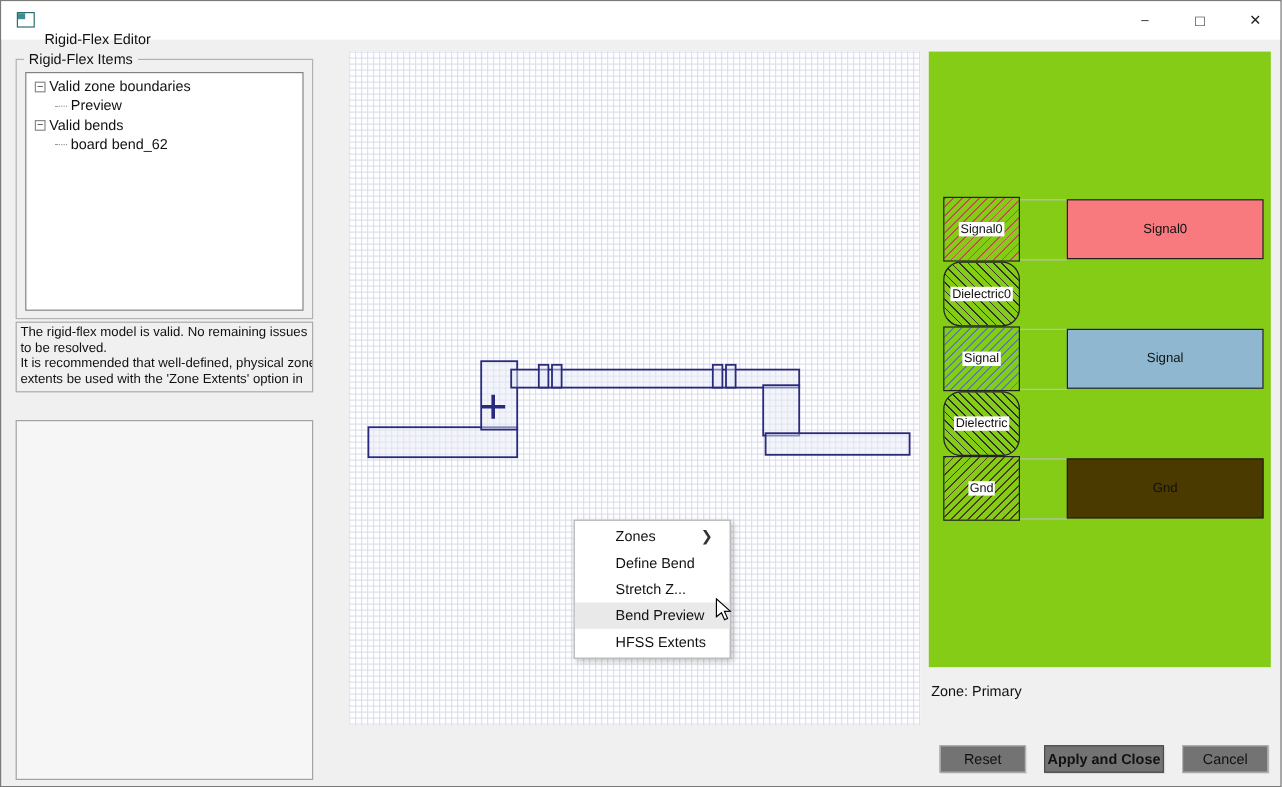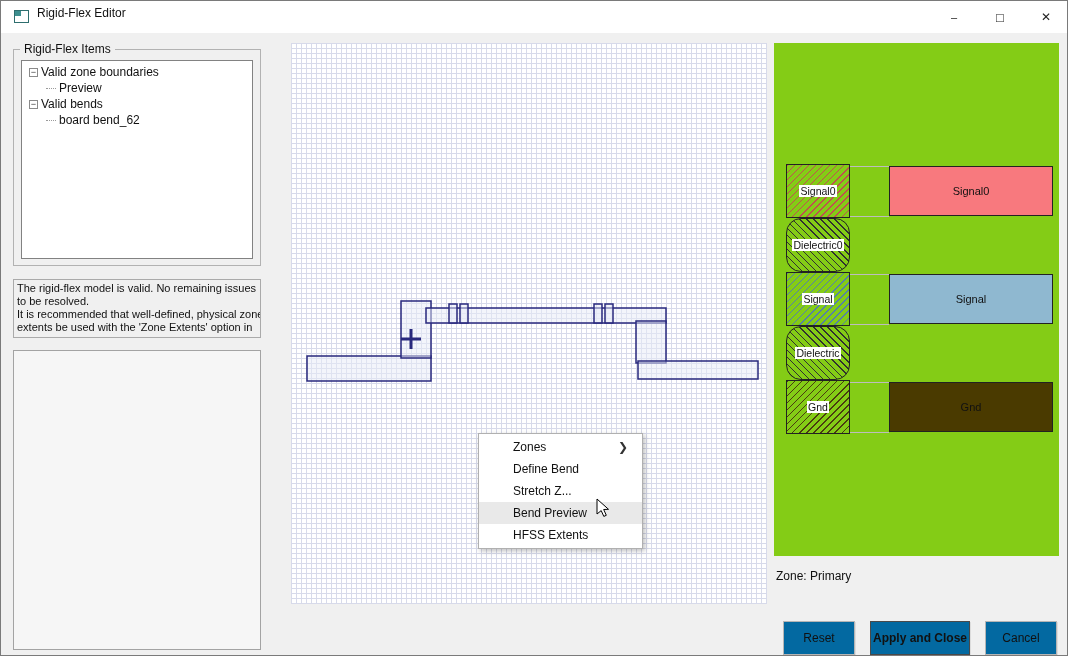--- a/index.html
+++ b/index.html
@@ -4,53 +4,53 @@
 <style>
   * { margin:0; padding:0; box-sizing:border-box; }
   body { font-family:"Liberation Sans","DejaVu Sans",sans-serif; background:#cccccc; }
   .window { position:relative; width:1068px; height:656px; background:#f0f0f0; border:1px solid #7a7a7a; overflow:hidden; }
   .abs { position:absolute; }
 
   
   .titlebar { left:0; top:0; width:100%; height:32px; background:#ffffff; }
   .app-icon { left:13px; top:9px; width:15px; height:13px; border:1px solid #2e6e6e; background:#ffffff; }
   .app-icon::before { content:""; position:absolute; left:0; top:0; width:6px; height:5px; background:#3d8f8f; }
-  .title-text { left:36px; top:5px; font-size:12px; color:#111; }
+  .title-text { left:36px; top:25px; font-size:12px; color:#111; }
   .winbtn { top:0; width:46px; height:32px; display:flex; align-items:center; justify-content:center; font-size:11px; color:#222; cursor:default; }
   .winbtn.min { left:930px; }
   .winbtn.max { left:976px; font-size:13px; }
   .winbtn.close { left:1022px; font-size:12px; }
 
   
   .groupbox { left:12px; top:48px; width:248px; height:217px; border:1px solid #b2b2b2; }
   .groupbox-legend { position:absolute; left:6px; top:-8px; background:#f0f0f0; padding:0 4px; font-size:12px; color:#111; }
   .tree { position:absolute; left:7px; top:10px; width:232px; height:199px; background:#ffffff; border:1px solid #828282; overflow:hidden; padding-top:3px; }
   .tree-row { display:flex; align-items:center; height:16px; font-size:12px; color:#111; white-space:nowrap; }
   .tree-row.root { padding-left:7px; }
   .tree-row.child { padding-left:24px; }
   .expander { display:inline-block; width:9px; height:9px; border:1px solid #8a8a8a; background:#fff; font-size:9px; line-height:7px; text-align:center; margin-right:3px; flex:0 0 9px; color:#333; }
   .guide { display:inline-block; width:10px; border-top:1px dotted #9a9a9a; margin-right:3px; flex:0 0 10px; }
 
   
-  .msgbox { left:12px; top:278px; width:248px; height:59px; background:#f0f0f0; border:1px solid #aaaaaa; padding:2px 3px; overflow:hidden; }
+  .msgbox { left:12px; top:267px; width:248px; height:59px; background:#f0f0f0; border:1px solid #aaaaaa; padding:2px 3px; overflow:hidden; }
   .msg-line { font-size:11px; line-height:13px; color:#111; white-space:nowrap; }
 
   
   .side-panel { left:12px; top:349px; width:248px; height:300px; background:#f6f6f6; border:1px solid #a3a3a3; }
 
   
   .canvas { left:290px; top:42px; width:476px; height:561px;
     background:
       linear-gradient(to right, #d7daea 1px, transparent 1px) 0 0/5px 5px,
       linear-gradient(to bottom, #d7daea 1px, transparent 1px) 0 0/5px 5px,
       #ffffff; }
   .canvas svg { position:absolute; left:0; top:0; }
 
   
-  .context-menu { left:477px; top:432px; width:165px; background:#ffffff; border:1px solid #b0b0b0; box-shadow:2px 2px 5px rgba(0,0,0,.25); padding:2px 0; z-index:40; }
+  .context-menu { left:477px; top:432px; width:131px; background:#ffffff; border:1px solid #b0b0b0; box-shadow:2px 2px 5px rgba(0,0,0,.25); padding:2px 0; z-index:40; }
   .menu-item { position:relative; height:22px; line-height:22px; padding-left:34px; font-size:12px; color:#111; white-space:nowrap; }
   .menu-item.hl { background:#e9e9e9; }
   .submenu-arrow { position:absolute; right:14px; top:0; font-size:12px; color:#333; }
 
   
   .cursor { left:595px; top:497px; z-index:50; }
 
   
   .stackup-panel { left:773px; top:42px; width:285px; height:513px; background:#84cc16; }
   .connector { position:absolute; left:76px; width:39px; height:1px; background:#bdbdbd; }
@@ -58,21 +58,21 @@
   .hatchbox span { background:#ffffff; font-size:10.5px; padding:0 1px; color:#111; }
   .hatch-sig0 { background-image:repeating-linear-gradient(135deg,#c05050 0,#c05050 1px,transparent 1px,transparent 5px); }
   .hatch-diel { background-image:repeating-linear-gradient(45deg,#303030 0,#303030 1px,transparent 1px,transparent 5px);border-radius:15px; }
   .hatch-sig  { background-image:repeating-linear-gradient(135deg,#5580a8 0,#5580a8 1px,transparent 1px,transparent 5px); }
   .hatch-gnd  { background-image:repeating-linear-gradient(135deg,#4a3c10 0,#4a3c10 1px,transparent 1px,transparent 5px); }
   .colorbox { position:absolute; left:115px; width:164px; height:50px; border:1px solid #222; display:flex; align-items:center; justify-content:center; font-size:11px; color:#111; }
 
   .zone-label { left:775px; top:568px; font-size:12px; color:#111; }
 
   
-  .btn { top:620px; height:34px; background:#0369a1; border:1px solid #b5b5b5; font-size:12px; color:#111; display:flex; align-items:center; justify-content:center; box-shadow:1px 1px 0 #dcdcdc; }
+  .btn { top:620px; height:23px; background:#737373; border:1px solid #b5b5b5; font-size:12px; color:#111; display:flex; align-items:center; justify-content:center; box-shadow:1px 1px 0 #dcdcdc; }
   .btn-reset { left:782px; width:72px; }
   .btn-apply { left:869px; width:100px; border:1px solid #4a4a4a;font-weight:bold; }
   .btn-cancel { left:984px; width:72px; }
 </style>
 </head>
 <body>
 
 <div class="window">
 
   <div class="abs titlebar">

